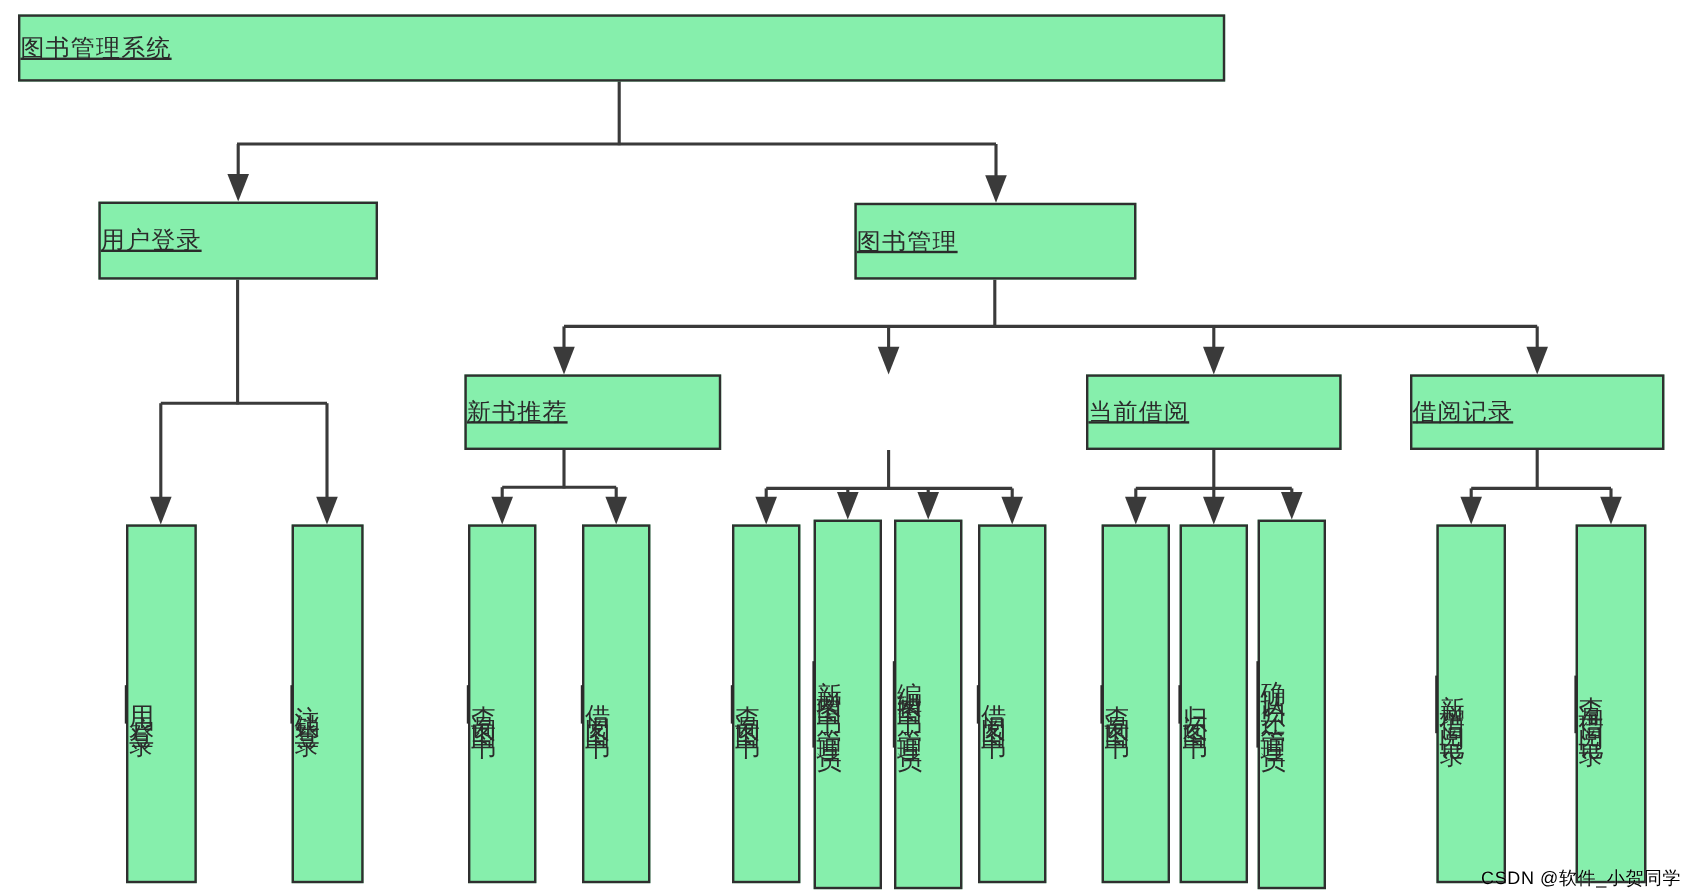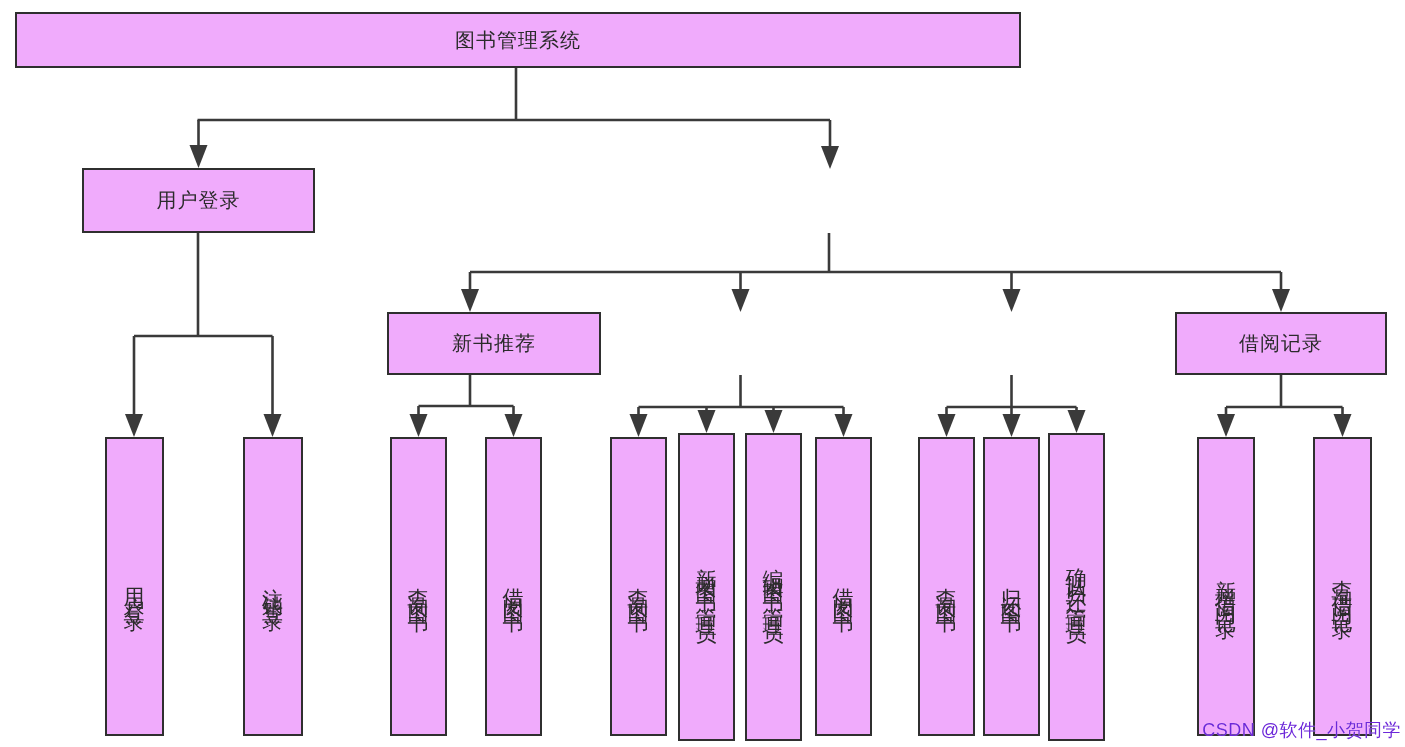--- a/index.html
+++ b/index.html
@@ -6,37 +6,38 @@
   body{
     width:1405px;height:747px;position:relative;overflow:hidden;
     background:#ffffff;
     font-family:"Liberation Sans","DejaVu Sans",sans-serif;
   }
   .stage{position:absolute;left:0;top:0;width:1405px;height:747px;}
   svg.wires{position:absolute;left:0;top:0;width:1405px;height:747px;z-index:1;}
   svg.wires line{stroke:#3a3a3a;stroke-width:2.6;}
   svg.wires polygon{fill:#3a3a3a;}
   .node{
-    position:absolute;box-sizing:border-box;background:#f0abfc;
+    position:absolute;box-sizing:border-box;background:#86efac;
     border:2.5px solid #2f2f2f;z-index:2;
-    display:flex;align-items:center;justify-content:center;
+    display:flex;align-items:center;justify-content:flex-start;
     color:#2b2b2b;
+    text-decoration:underline;
   }
   .hbox{font-size:20px;letter-spacing:1px;}
   .vbox span{
     writing-mode:vertical-rl;
     text-orientation:upright;
     font-size:21px;
     letter-spacing:8px;
     line-height:1;
     white-space:nowrap;
   }
   .watermark{
     position:absolute;right:4px;bottom:5px;z-index:3;
-    color:#6d28d9;font-size:18px;letter-spacing:0.5px;
+    color:#000000;font-size:15px;letter-spacing:0.5px;
     text-shadow:0 0 1px rgba(255,255,255,0.6);
   }
 </style>
 </head>
 <body>
 
 <div class="stage">
 
   <svg class="wires" viewBox="0 0 1405 747">
 
@@ -100,23 +101,29 @@
     <polygon points="1333.5,414 1351.5,414 1342.5,437"></polygon>
   </svg>
 
   <div class="node hbox" style="left:15px;top:12px;width:1006px;height:56px;">
     <span>图书管理系统</span>
   </div>
 
   <div class="node hbox" style="left:82px;top:168px;width:233px;height:65px;">
     <span>用户登录</span>
   </div>
+  <div class="node hbox" style="left:712px;top:169px;width:235px;height:64px;">
+    <span>图书管理</span>
+  </div>
 
   <div class="node hbox" style="left:363px;top:312px;width:214px;height:63px;margin-left:24px;">
     <span>新书推荐</span>
+  </div>
+  <div class="node hbox" style="left:905px;top:312px;width:213px;height:63px;">
+    <span>当前借阅</span>
   </div>
   <div class="node hbox" style="left:1175px;top:312px;width:212px;height:63px;">
     <span>借阅记录</span>
   </div>
 
   <div class="node vbox" style="left:105px;top:437px;width:59px;height:299px;">
     <span>用户登录</span>
   </div>
   <div class="node vbox" style="left:243px;top:437px;width:60px;height:299px;">
     <span>注销登录</span>

